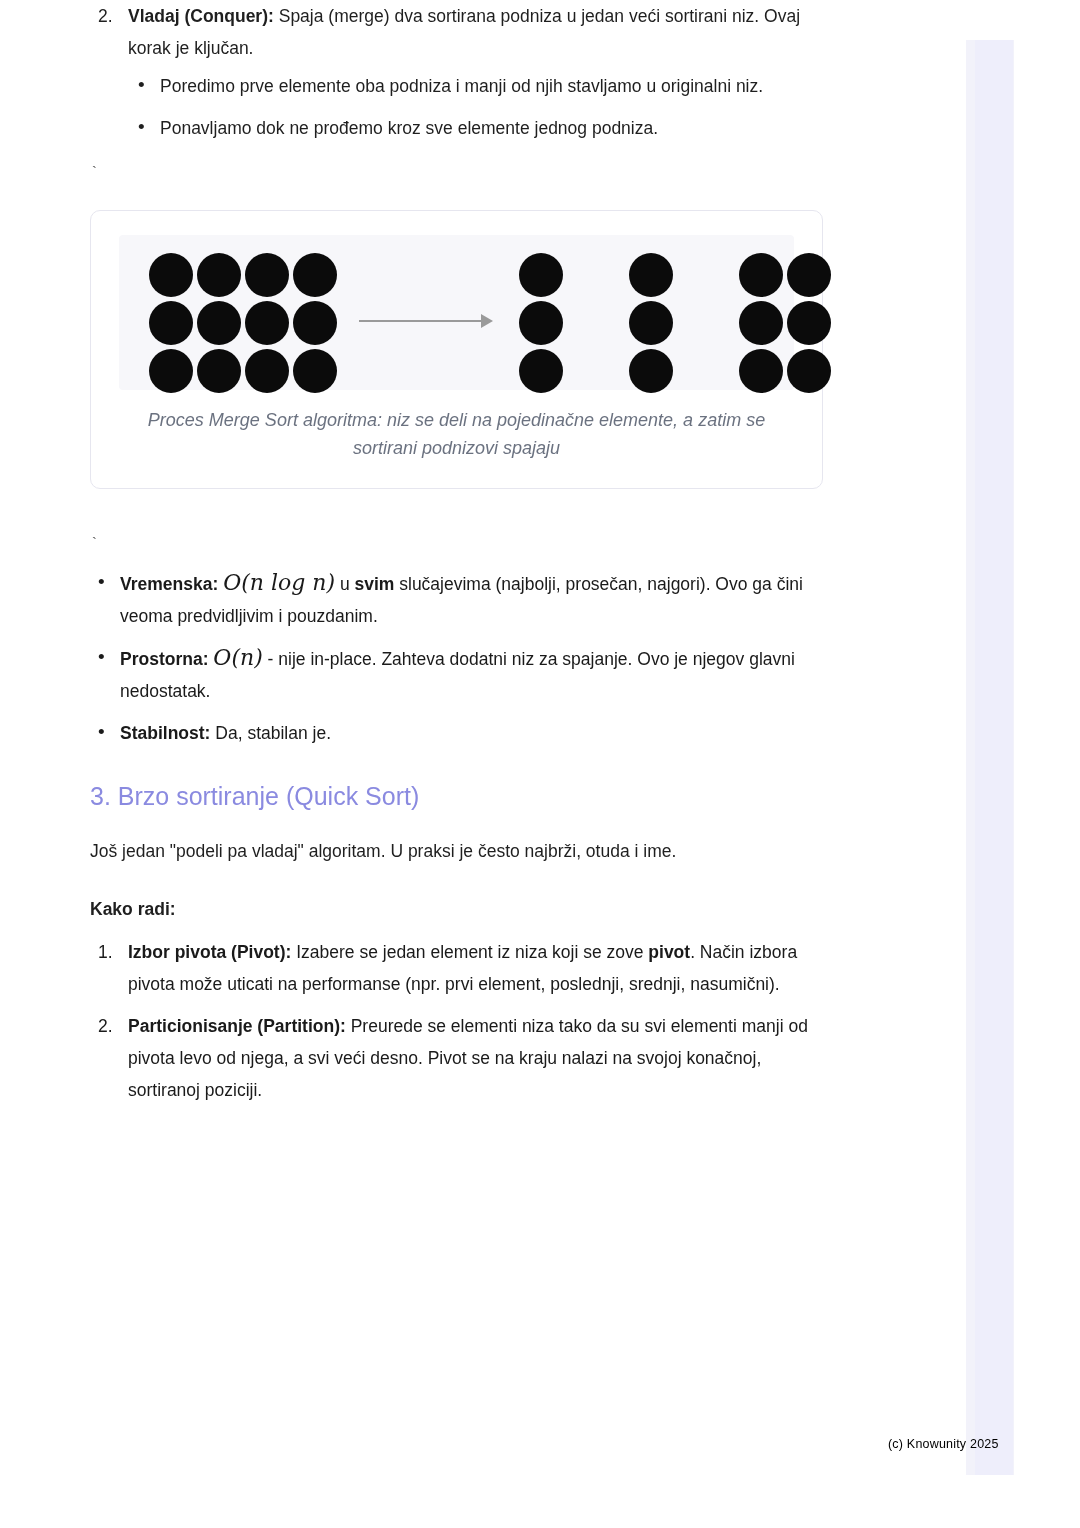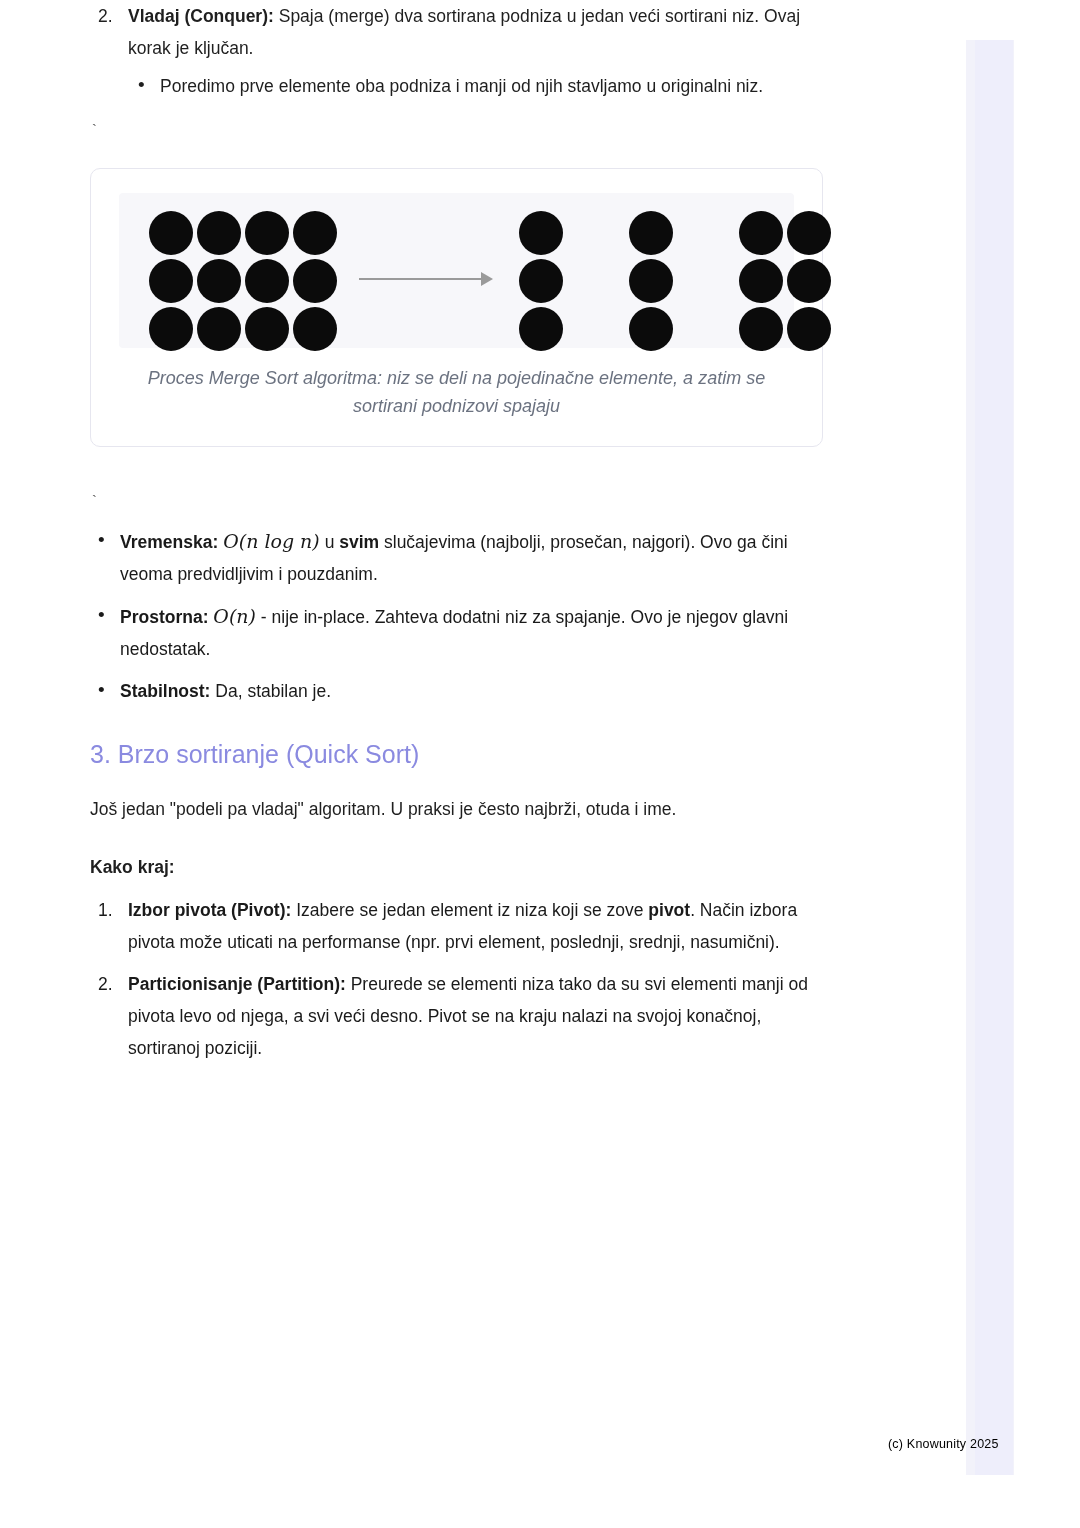--- a/index.html
+++ b/index.html
@@ -191,21 +191,21 @@
     content: "\2022";
     position: absolute;
     left: 8px;
     top: -1px;
     font-size: 19px;
   }
 
   .math {
     font-family: "DejaVu Serif", serif;
     font-style: italic;
-    font-size: 19px;
+    font-size: 22px;
   }
   .it { }
 
   ol.how {
     margin: 16px 0 0 0;
     padding: 0;
     list-style: none;
   }
   ol.how li {
     position: relative;
@@ -239,20 +239,21 @@
 
   <div class="content">
 
     <ol class="num-list">
       <li class="num-item">
         <span class="marker">2.</span>
         <span class="b">Vladaj (Conquer):</span><span> Spaja (merge) dva sortirana podniza u jedan veći sortirani niz. Ovaj korak je ključan.</span>
 
         <ul class="bullets">
           <li class="bullet">Poredimo prve elemente oba podniza i manji od njih stavljamo u originalni niz.</li>
+          <li class="bullet">Ponavljamo dok ne prođemo kroz sve elemente jednog podniza.</li>
         </ul>
       </li>
     </ol>
 
     <div class="tick">`</div>
 
     <div class="figure-box">
       <div class="figure-inner">
 
         <div class="dotgrid" style="left:30px;">
@@ -312,21 +313,21 @@
       </li>
       <li>
         <span class="b">Stabilnost:</span><span> Da, stabilan je.</span>
       </li>
     </ul>
 
     <h3 class="section-heading">3. Brzo sortiranje (Quick Sort)</h3>
 
     <div class="para">Još jedan "podeli pa vladaj" algoritam. U praksi je često najbrži, otuda i ime.</div>
 
-    <div class="bold-lead">Kako kraj:</div>
+    <div class="bold-lead">Kako radi:</div>
 
     <ol class="how">
       <li>
         <span class="marker">1.</span>
         <span class="b">Izbor pivota (Pivot):</span><span> Izabere se jedan element iz niza koji se zove </span><span class="b">pivot</span><span>. Način izbora pivota može uticati na performanse (npr. prvi element, poslednji, srednji, nasumični).</span>
       </li>
       <li>
         <span class="marker">2.</span>
         <span class="b">Particionisanje (Partition):</span><span> Preurede se elementi niza tako da su svi elementi manji od pivota levo od njega, a svi veći desno. Pivot se na kraju nalazi na svojoj konačnoj, sortiranoj poziciji.</span>
       </li>

